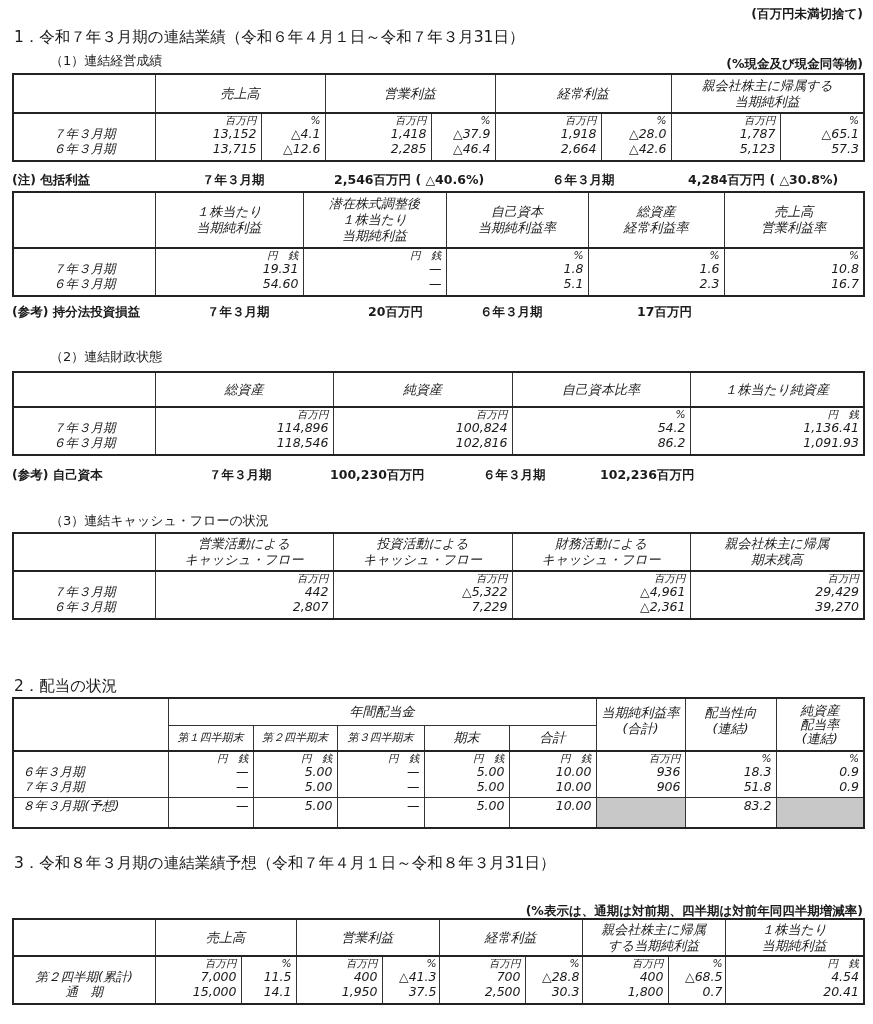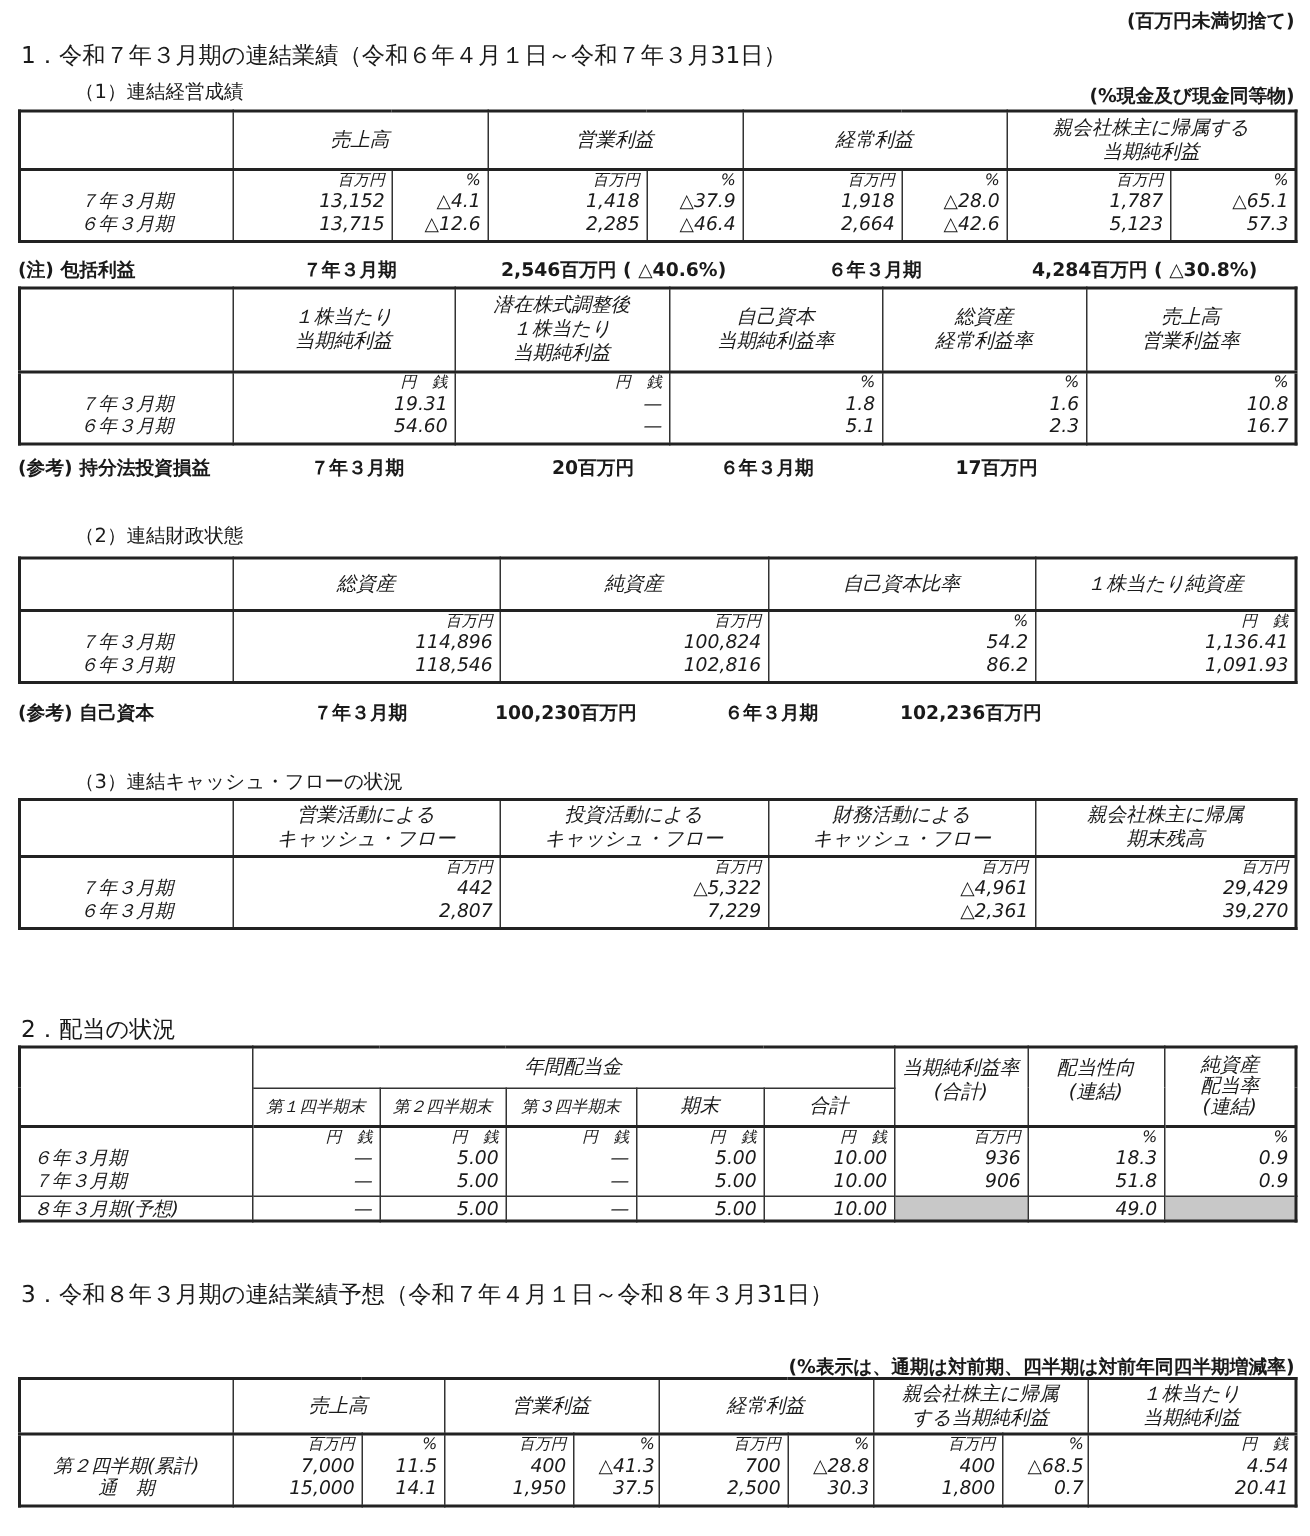--- a/index.html
+++ b/index.html
@@ -348,29 +348,29 @@
           <div class="u">%</div>
           <div>18.3</div>
           <div>51.8</div>
         </td>
     <td class="num stack">
           <div class="u">%</div>
           <div>0.9</div>
           <div>0.9</div>
         </td>
   </tr>
-  <tr style="height:17px;">
+  <tr style="height:31px;">
     <td style="text-align:left;padding-left:8px;">８年３月期(予想)</td>
     <td class="num">—</td>
     <td class="num">5.00</td>
     <td class="num">—</td>
     <td class="num">5.00</td>
     <td class="num">10.00</td>
     <td class="num gray"></td>
-    <td class="num">49.0</td>
+    <td class="num">83.2</td>
     <td class="num gray"></td>
   </tr>
 </tbody>
   </table>
 
 <div class="abs h1" style="left:14px;top:853px;">3．令和８年３月期の連結業績予想（令和７年４月１日～令和８年３月31日）</div>
 <div class="abs note" style="right:10px;top:903px;">(%表示は、通期は対前期、四半期は対前年同四半期増減率)</div>
 <table class="outer" style="left:12px;top:918px;width:851px;">
   <colgroup>
       <col style="width:142px">

